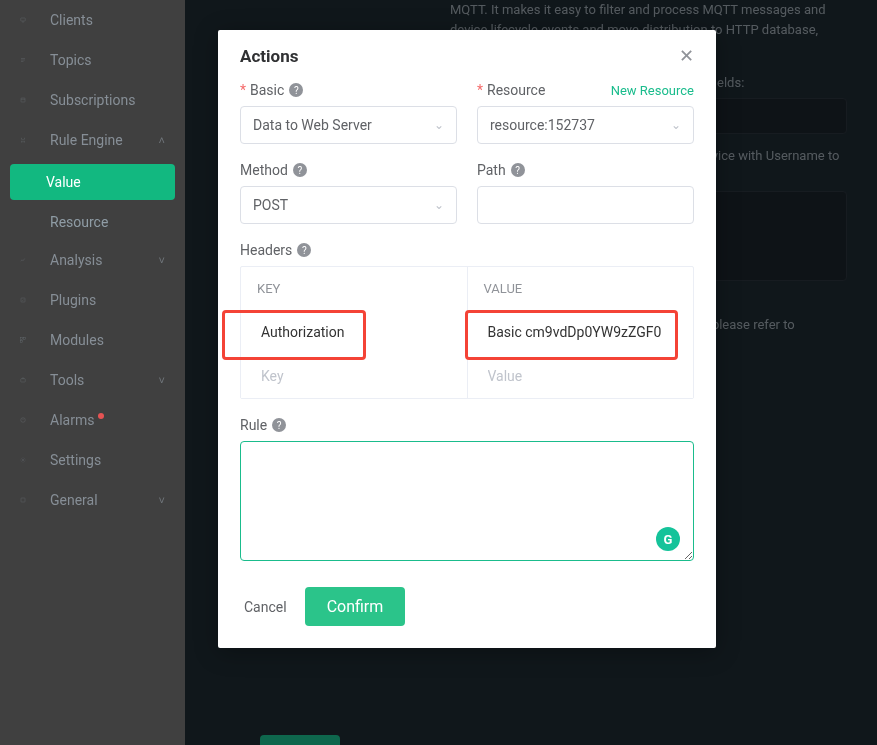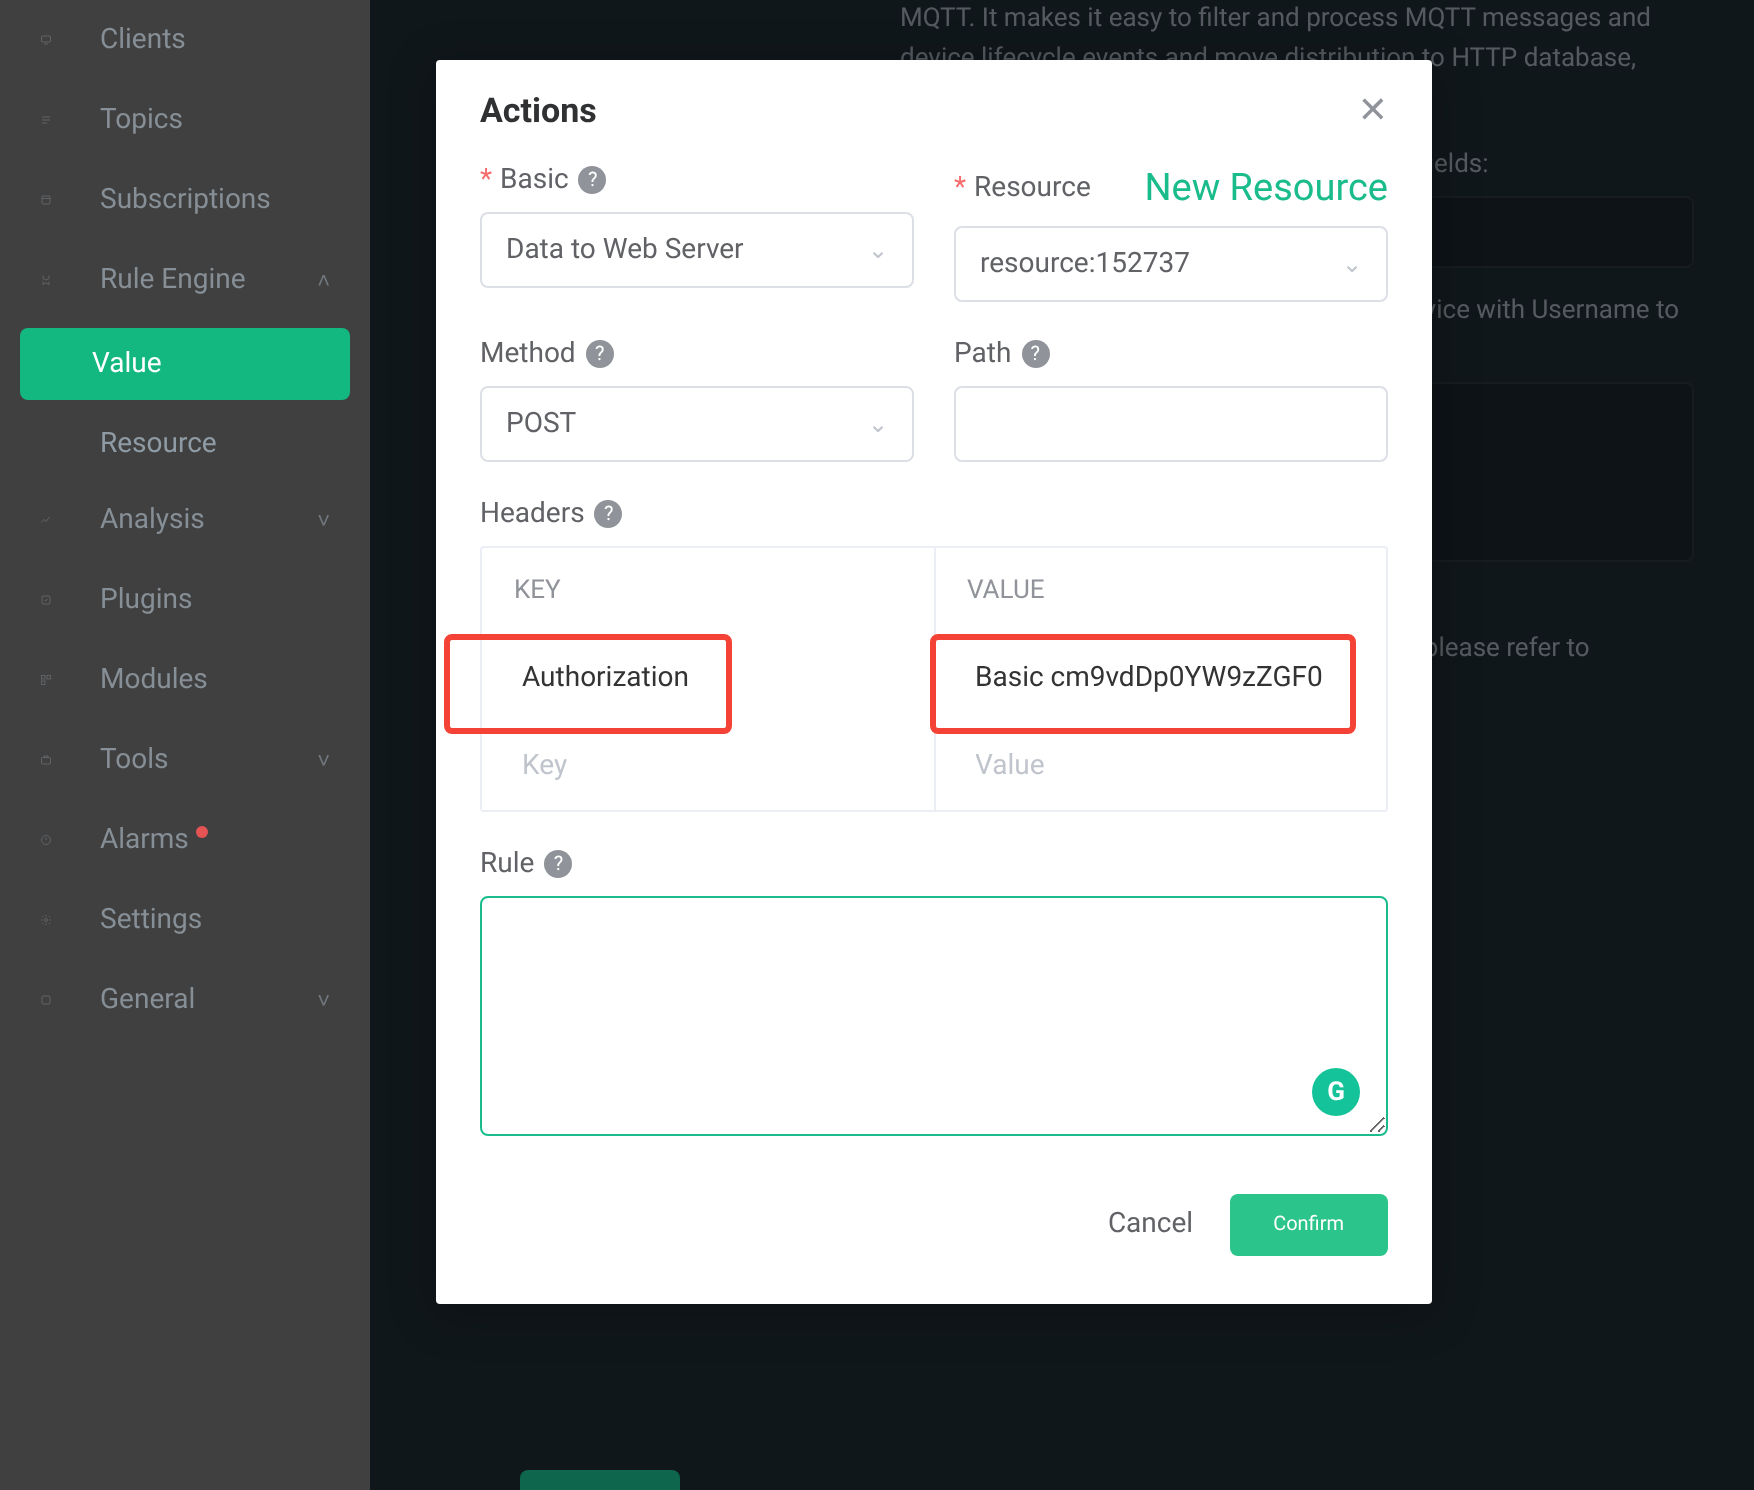--- a/index.html
+++ b/index.html
@@ -26,39 +26,39 @@
   .modal-hd { padding:16px 22px; display:flex; align-items:center; }
   .modal-hd h3 { font-size:17px; font-weight:700; color:#303133 }
   .close { margin-left:auto; color:#909399; font-size:18px; cursor:pointer; line-height:1 }
   .modal-bd { padding: 0 22px 10px }
 
   .row { display:flex; gap:20px; margin-bottom:18px }
   .field { flex:1; min-width:0 }
   .lbl { font-size:14px; color:#606266; margin-bottom:8px; display:flex; align-items:center }
   .lbl .req { color:#f56c6c; margin-right:4px }
   .lbl .q { width:14px;height:14px;border-radius:50%;background:#909399;color:#fff;font-size:10px;display:inline-flex;align-items:center;justify-content:center;margin-left:5px }
-  .link { color:#1abc8c; font-size:19px; margin-left:auto; cursor:pointer }
+  .link { color:#1abc8c; font-size:13px; margin-left:auto; cursor:pointer }
   .select, .input { width:100%; height:38px; border:1px solid #dcdfe6; border-radius:4px; padding:0 12px; font-size:14px; color:#606266; display:flex; align-items:center; background:#fff; position:relative }
   .select .car { position:absolute; right:12px; color:#c0c4cc; font-size:12px }
   .headers-table { border:1px solid #ebeef5; border-radius:2px; }
   .ht-head { display:flex; }
   .ht-head > div { flex:1; padding:14px 16px; font-size:13px; color:#909399; }
   .ht-head > div:last-child { border-left:1px solid #ebeef5 }
   .ht-row { display:flex; }
   .ht-row > input { flex:1; border:none; padding:14px 20px; font-size:14px; outline:none; color:#333; min-width:0 }
   .ht-row > input:last-child { border-left:1px solid #ebeef5 }
   .ht-row > input::placeholder { color:#c0c4cc }
   .ht-row.highlight > input { }
   .hl-box { position:absolute; border:3px solid #f44336; border-radius:4px; pointer-events:none }
   .textarea { width:100%; height:120px; border:1px solid #1abc8c; border-radius:4px; padding:8px 10px; resize:both; font-size:14px; font-family:inherit; outline:none; position:relative }
   .grammarly { position:absolute; right:42px; bottom:102px; width:24px;height:24px;border-radius:50%; background:#15c39a; color:#fff; display:flex;align-items:center;justify-content:center;font-weight:700;font-size:13px }
 
-  .modal-ft { padding:12px 22px 22px; display:flex; justify-content:flex-end; gap:14px; align-items:center }
+  .modal-ft { padding:12px 22px 22px; display:flex; gap:14px; align-items:center }
   .btn-plain { color:#606266; font-size:14px; cursor:pointer; padding:10px 4px }
-  .btn-primary { background:#2bc48a; color:#fff; border:none; border-radius:4px; padding:10px 22px; font-size:10px; cursor:pointer }
+  .btn-primary { background:#2bc48a; color:#fff; border:none; border-radius:4px; padding:10px 22px; font-size:16px; cursor:pointer }
 
   svg.icon { width:16px; height:16px; stroke:#8f9ca5; fill:none; stroke-width:1.6 }
 </style>
 </head>
 <body>
 
 <div class="sidebar">
   <div class="nav-item">
     <span class="icon">
         <svg class="icon" viewBox="0 0 24 24">

